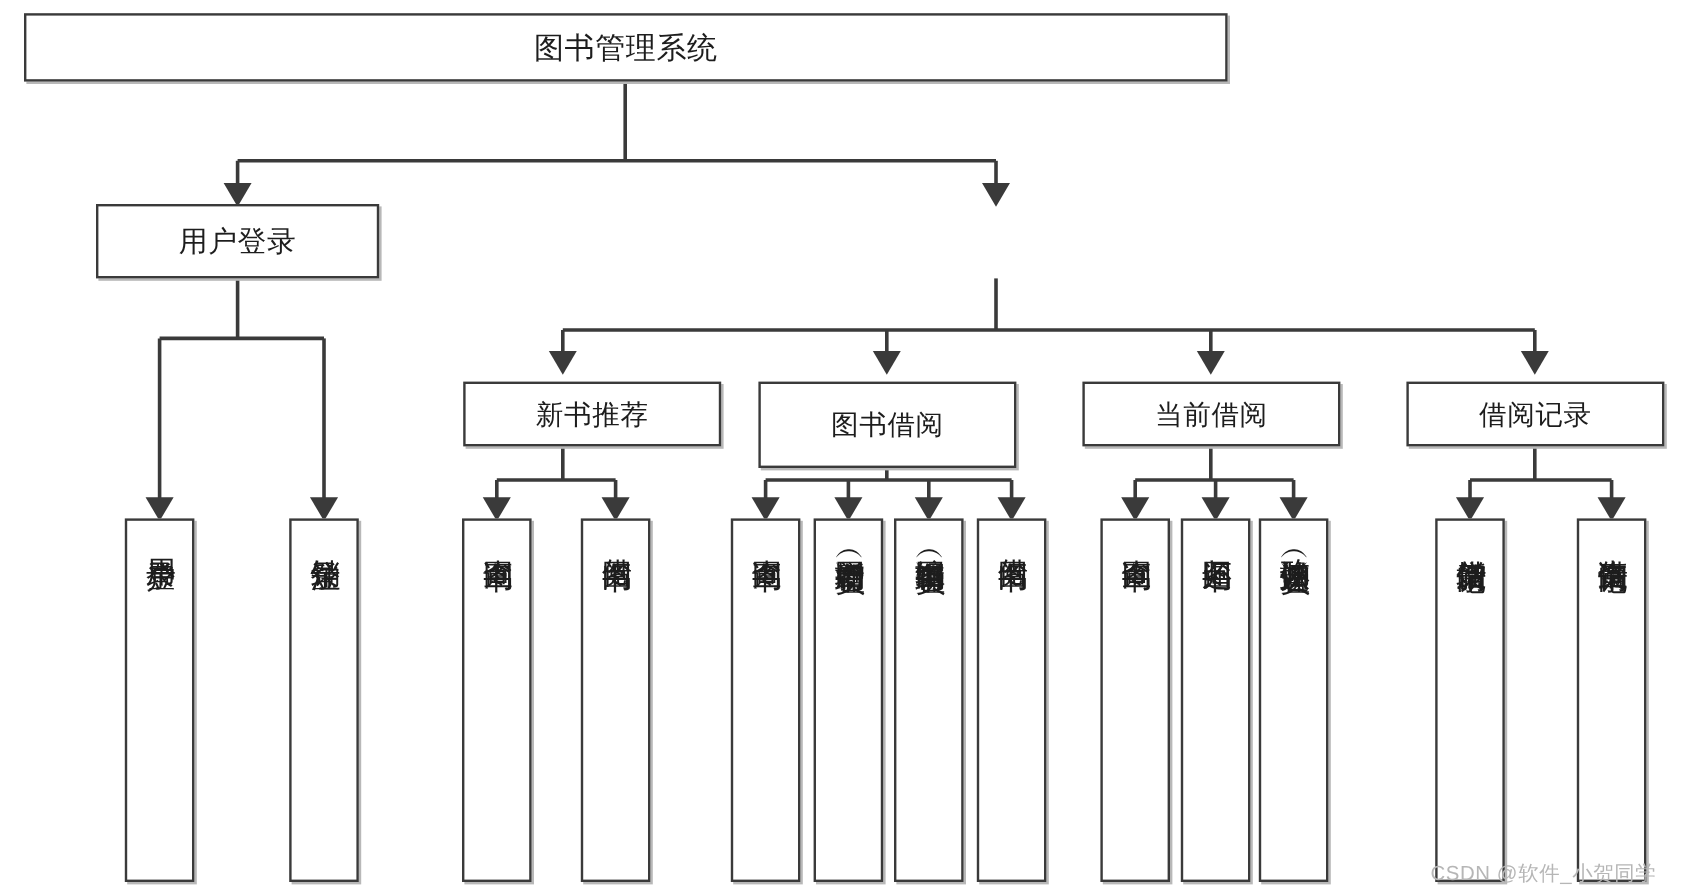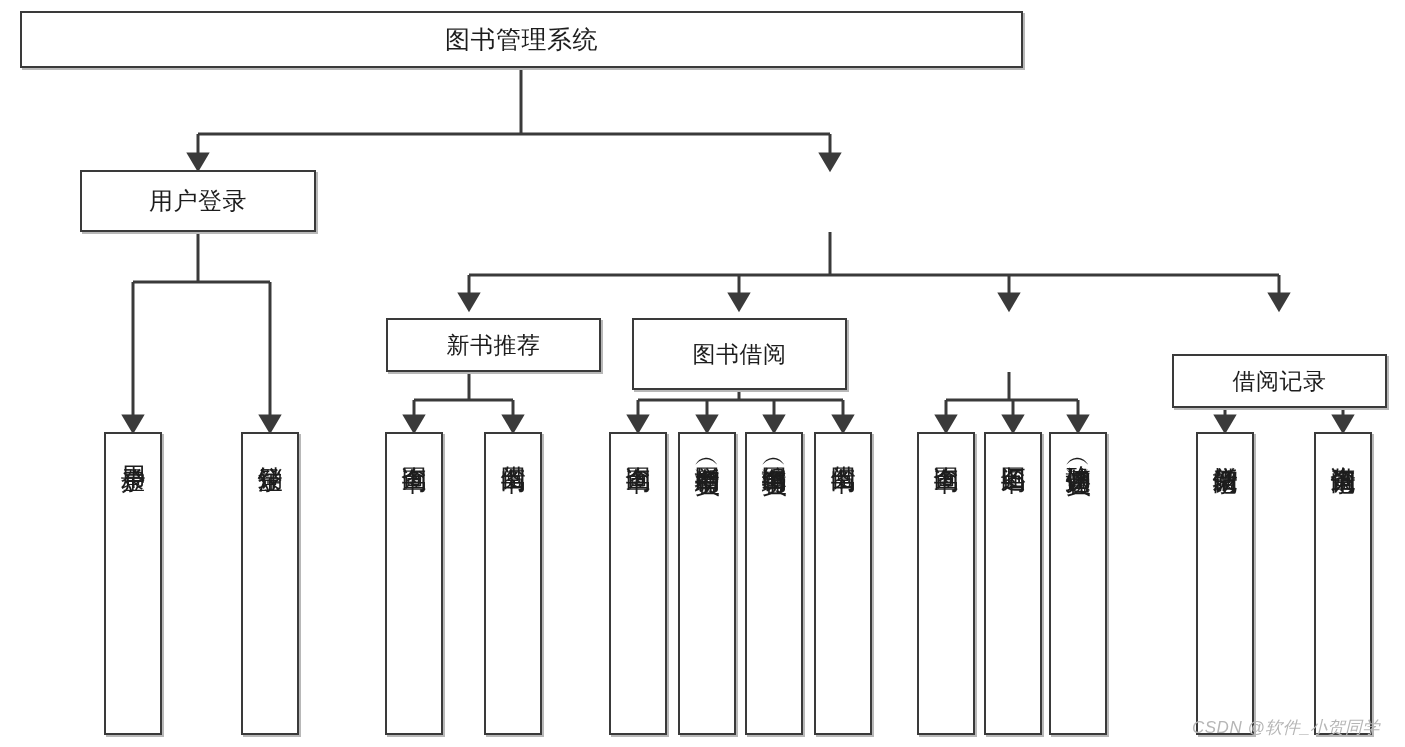--- a/index.html
+++ b/index.html
@@ -55,21 +55,20 @@
     line-height: 1.02;
     letter-spacing: 1px;
     white-space: nowrap;
   }
   .watermark {
     position: absolute;
     font-size: 17px;
     color: #b6b6b6;
     white-space: nowrap;
     letter-spacing: 0.5px;
-    font-style: italic;
   }
 </style>
 </head>
 <body>
 
 <div id="canvas">
 
   <svg id="edges" viewBox="0 0 1405 747" width="1405" height="747" xmlns="http://www.w3.org/2000/svg">
     <defs>
       <marker id="arrow" markerWidth="9" markerHeight="9" refX="3.2" refY="4.5" orient="auto" markerUnits="strokeWidth">
@@ -127,21 +126,24 @@
   <div class="node lvl1" style="left:80px; top:170px; width:236px; height:62px;">
     <span class="label">用户登录</span>
   </div>
 
   <div class="node lvl2" style="left:362px; top:318px; width:215px; height:54px;margin-left:24px;">
     <span class="label">新书推荐</span>
   </div>
   <div class="node lvl2" style="left:632px; top:318px; width:215px; height:72px;">
     <span class="label">图书借阅</span>
   </div>
-  <div class="node lvl2" style="left:1172px; top:318px; width:215px; height:54px;margin-top:36px;">
+  <div class="node lvl2" style="left:902px; top:318px; width:215px; height:54px;">
+    <span class="label">当前借阅</span>
+  </div>
+  <div class="node lvl2" style="left:1172px; top:318px; width:215px; height:54px;">
     <span class="label">借阅记录</span>
   </div>
 
   <div class="node leaf" style="left:104px; top:432px; width:58px; height:303px;">
     <span class="label">用户登录</span>
   </div>
   <div class="node leaf" style="left:241px; top:432px; width:58px; height:303px;">
     <span class="label">注销登录</span>
   </div>
 

